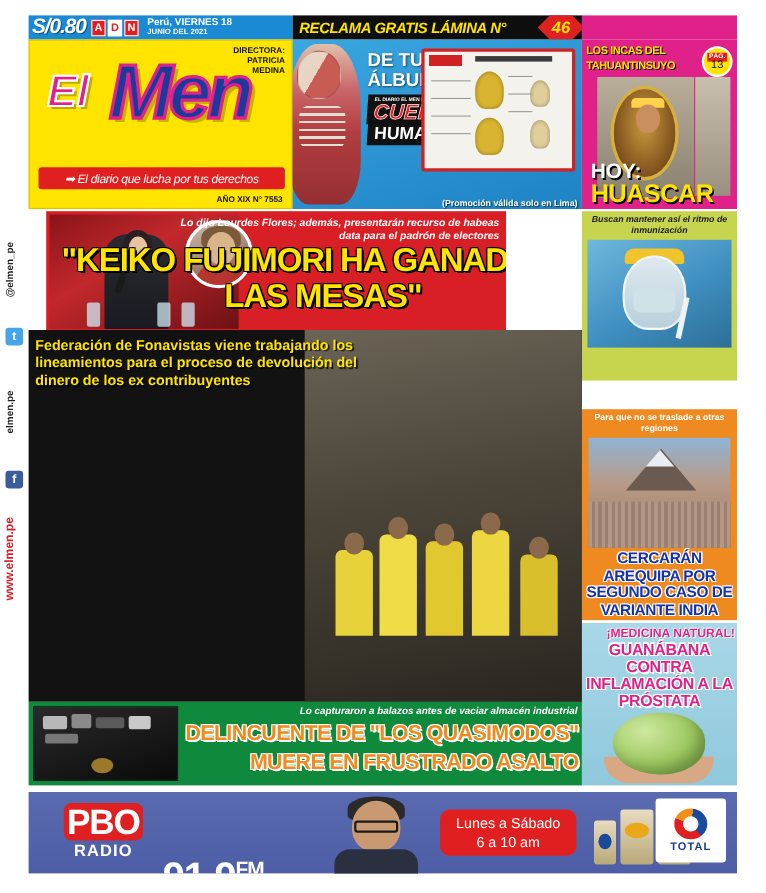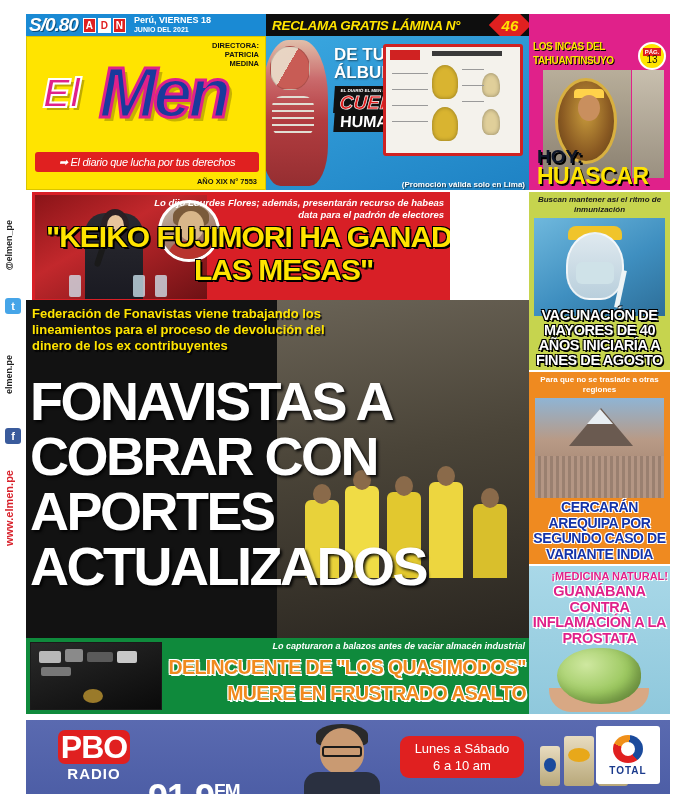--- a/index.html
+++ b/index.html
@@ -77,21 +77,21 @@
     transform:rotate(-45deg); color:#ffe400; font-size:15px; font-weight:bold;
     font-style:italic;
   }
   .incas-strip { flex:1; background:#e0218a; }
 
   
   .masthead {
     position:absolute; left:0; top:22px; width:240px; height:154px;
     background:#ffe400; border:1px solid #d9c400;
   }
-  .logo-wrap { position:absolute; left:10px; top:14px; width:220px; height:90px; }
+  .logo-wrap { position:absolute; left:10px; top:4px; width:220px; height:90px; }
   .logo-el {
     position:absolute; left:6px; top:22px;
     font-size:40px; font-weight:bold; font-style:italic;
     color:#e0218a; -webkit-text-stroke:2px #fff;
     text-shadow:3px 3px 0 rgba(0,0,0,.25);
     line-height:40px;
   }
   .logo-men {
     position:absolute; left:62px; top:6px;
     font-size:70px; font-weight:bold; font-style:italic;
@@ -209,28 +209,28 @@
     background:#c98f5e; border-radius:50%;
   }
   .inca-crown {
     position:absolute; left:16px; top:8px; width:30px; height:9px;
     background:#ffd24a; border-radius:4px 4px 0 0;
   }
   .inca-side {
     position:absolute; right:6px; top:34px; width:32px; height:108px;
     background:linear-gradient(180deg,#c8bfae,#9a9080);
   }
-  .hoy { position:absolute; left:8px; bottom:24px; color:#0f172a; font-size:19px; font-weight:bold;
+  .hoy { position:absolute; left:8px; bottom:24px; color:#ffffff; font-size:19px; font-weight:bold;
          text-shadow:1.5px 1.5px 0 #000; line-height:19px; }
   .huascar { position:absolute; left:8px; bottom:2px; color:#ffe400; font-size:23px; font-weight:bold;
          text-shadow:1.5px 1.5px 0 #000; line-height:23px; letter-spacing:-0.5px; }
 
   
   .keiko {
-    position:absolute; left:6px; top:176px; width:418px; height:110px;
+    position:absolute; left:16px; top:176px; width:418px; height:110px;
     background:#d81f26; overflow:hidden; border-top:2px solid #fff;
   }
   .keiko-photo {
     position:absolute; left:3px; top:3px; width:172px; height:104px;
     background:linear-gradient(150deg,#8a1418 0%,#c2282c 40%,#6d1114 100%);
   }
   .kf-person {
     position:absolute; left:50px; top:18px; width:58px; height:86px;
     background:linear-gradient(180deg,#2a2a30 0%,#1a1a22 100%);
     border-radius:20px 20px 0 0;
@@ -272,21 +272,21 @@
   }
   .keiko-head {
     position:absolute; left:0px; top:28px; width:503px; text-align:center;
     color:#ffe400; font-size:30px; font-weight:bold; line-height:33px;
     letter-spacing:-1px;
     text-shadow:2px 2px 0 #000, -1px -1px 0 #000, 1px -1px 0 #000, -1px 1px 0 #000;
   }
 
   
   .vacuna {
-    position:absolute; left:503px; top:176px; width:141px; height:180px;
+    position:absolute; left:503px; top:176px; width:141px; height:156px;
     background:#c6d44e; overflow:hidden; border-top:2px solid #fff;
   }
   .vac-kick {
     position:absolute; left:4px; top:3px; width:133px; text-align:center;
     color:#1a1a1a; font-size:8px; font-weight:bold; font-style:italic; line-height:10px;
   }
   .vac-photo {
     position:absolute; left:5px; top:26px; width:131px; height:98px;
     background:linear-gradient(150deg,#6fb8dd 0%,#3f8fc0 55%,#2d6e98 100%);
   }
@@ -608,40 +608,38 @@
     </div>
 
     <div class="vacuna">
       <div class="vac-kick">Buscan mantener así el ritmo de inmunización</div>
       <div class="vac-photo">
         <div class="vp-hat"></div>
         <div class="vp-head"></div>
         <div class="vp-mask"></div>
         <div class="vp-syr"></div>
       </div>
-      <div class="vac-head">VACUNACIÓN DE MAYORES DE 40 AÑOS INICIARÍA A FINES DE AGOSTO</div>
     </div>
 
     <div class="fonavista">
       <div class="fv-photo">
         <div class="fv-crowd">
           <div class="fv-p a"></div>
           <div class="fv-p b"></div>
           <div class="fv-p c"></div>
           <div class="fv-p d"></div>
           <div class="fv-p e"></div>
           <div class="fv-h" style="left:26px;bottom:74px;"></div>
           <div class="fv-h" style="left:66px;bottom:88px;"></div>
           <div class="fv-h" style="left:108px;bottom:82px;"></div>
           <div class="fv-h" style="left:150px;bottom:92px;"></div>
           <div class="fv-h" style="left:194px;bottom:70px;"></div>
         </div>
       </div>
       <div class="fv-kicker">Federación de Fonavistas viene trabajando los lineamientos para el proceso de devolución del dinero de los ex contribuyentes</div>
-      <div class="fv-head">FONAVISTAS A COBRAR CON APORTES ACTUALIZADOS</div>
     </div>
 
     <div class="arequipa">
       <div class="ar-kick">Para que no se traslade a otras regiones</div>
       <div class="ar-photo">
         <div class="ar-volcano"></div>
         <div class="ar-snow"></div>
         <div class="ar-city"></div>
       </div>
       <div class="ar-head">CERCARÁN AREQUIPA POR SEGUNDO CASO DE VARIANTE INDIA</div>

